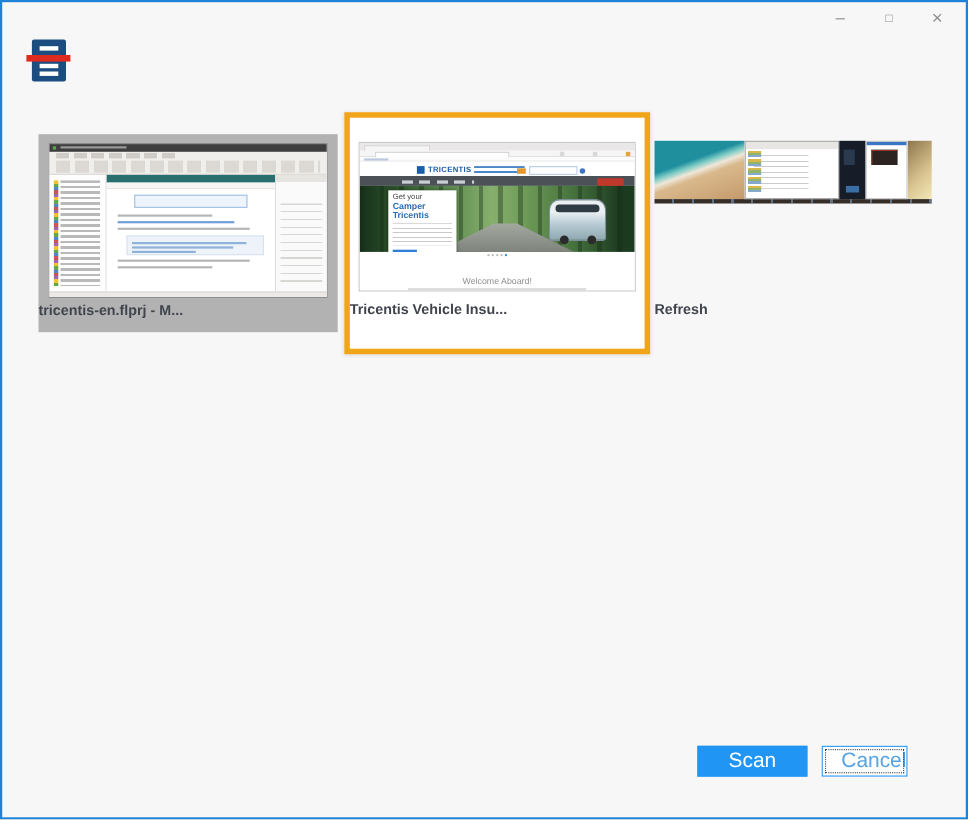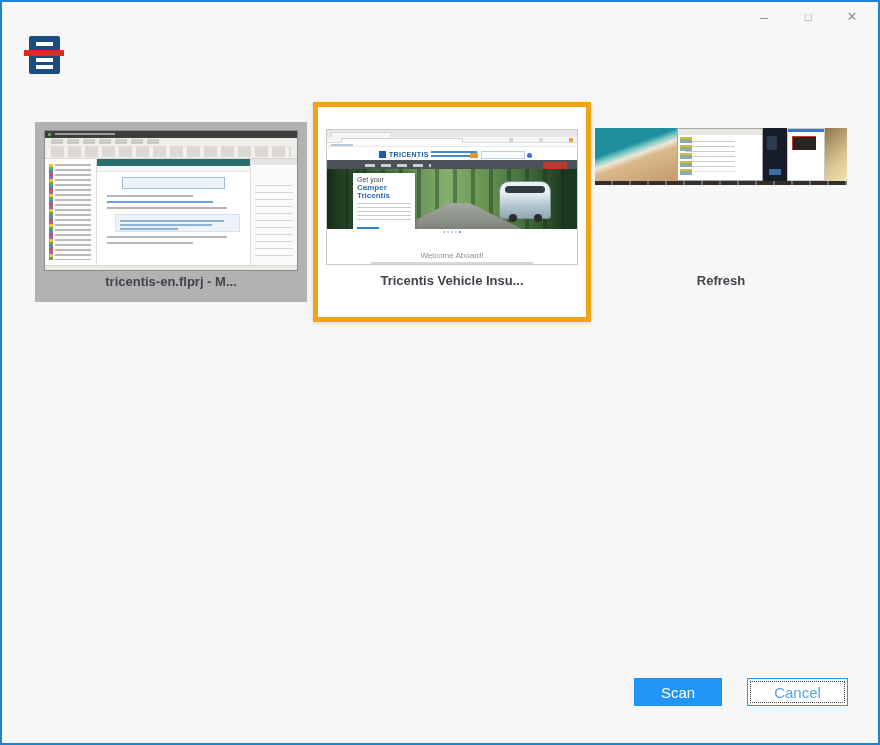--- a/index.html
+++ b/index.html
@@ -43,21 +43,21 @@
     color:#4a8fd3; letter-spacing:0.5px;
   }
   .refresh-btn {
     position:absolute; left:748px; top:44px; width:102px; height:27px;
     background:#fff; border:1px solid #2b98f0; color:#45a0e8; font-size:15px;
     font-family:"Liberation Sans", sans-serif; cursor:pointer;
   }
 
   
   .tile-label {
-    position:absolute; left:0; right:0; text-align:center;
+    position:absolute; left:0; right:0; text-align:left;
     font-size:13px; font-weight:bold; color:#40454d;
   }
 
   .tile1 { position:absolute; left:33px; top:120px; width:272px; height:180px; background:#b2b2b2; cursor:pointer; }
   .tile1 .tile-label { top:152px; }
 
   .tile2 {
     position:absolute; left:311px; top:100px; width:278px; height:220px;
     background:#fff; border:5px solid #f0a418; cursor:pointer;
     box-shadow:0 1px 4px rgba(0,0,0,0.15);
@@ -185,29 +185,29 @@
   .dk-win { width:38px; background:#fff; border:1px solid #c9c9c9; position:relative; }
   .dk-win::before { content:""; position:absolute; left:0; top:0; right:0; height:3px; background:#3a76c4; }
   .dk-win::after { content:""; position:absolute; left:4px; top:7px; width:24px; height:14px; background:#2b2420;
     box-shadow:1px 1px 0 #c0392b inset; }
   .dk-gold { flex:1; background:linear-gradient(135deg,#8d744c,#d9c490 60%,#f2e7b8); }
   .dk-taskbar { height:4px; background:#362d29;
     background-image:repeating-linear-gradient(to right,transparent 0 16px,rgba(130,170,210,0.55) 16px 18px); }
 
   
   .scan-btn {
-    position:absolute; left:632px; top:676px; width:88px; height:28px;
-    background:#2095f3; border:1px solid #2095f3; color:#fff; font-size:15px;
+    position:absolute; left:632px; top:676px; width:100px; height:28px;
+    background:#2095f3; border:1px solid #2095f3; color:#fff; font-size:19px;
     font-family:"Liberation Sans", sans-serif; cursor:pointer;
   }
   .cancel-btn {
-    position:absolute; left:745px; top:676px; width:101px; height:28px;
-    background:#fff; border:1px solid #2b98f0; color:#57a3e3; font-size:15px;
+    position:absolute; left:745px; top:676px; width:78px; height:28px;
+    background:#fff; border:1px solid #2b98f0; color:#57a3e3; font-size:19px;
     font-family:"Liberation Sans", sans-serif; cursor:pointer;
-    outline:1px dotted #444; outline-offset:-4px;
+    outline:1px dotted #444; outline-offset:-4px;text-align:right;
   }
 </style>
 </head>
 <body>
 
 <div class="window">
 
   <div class="titlebar">
     <div class="win-controls">
       <div class="win-btn min">–</div>

